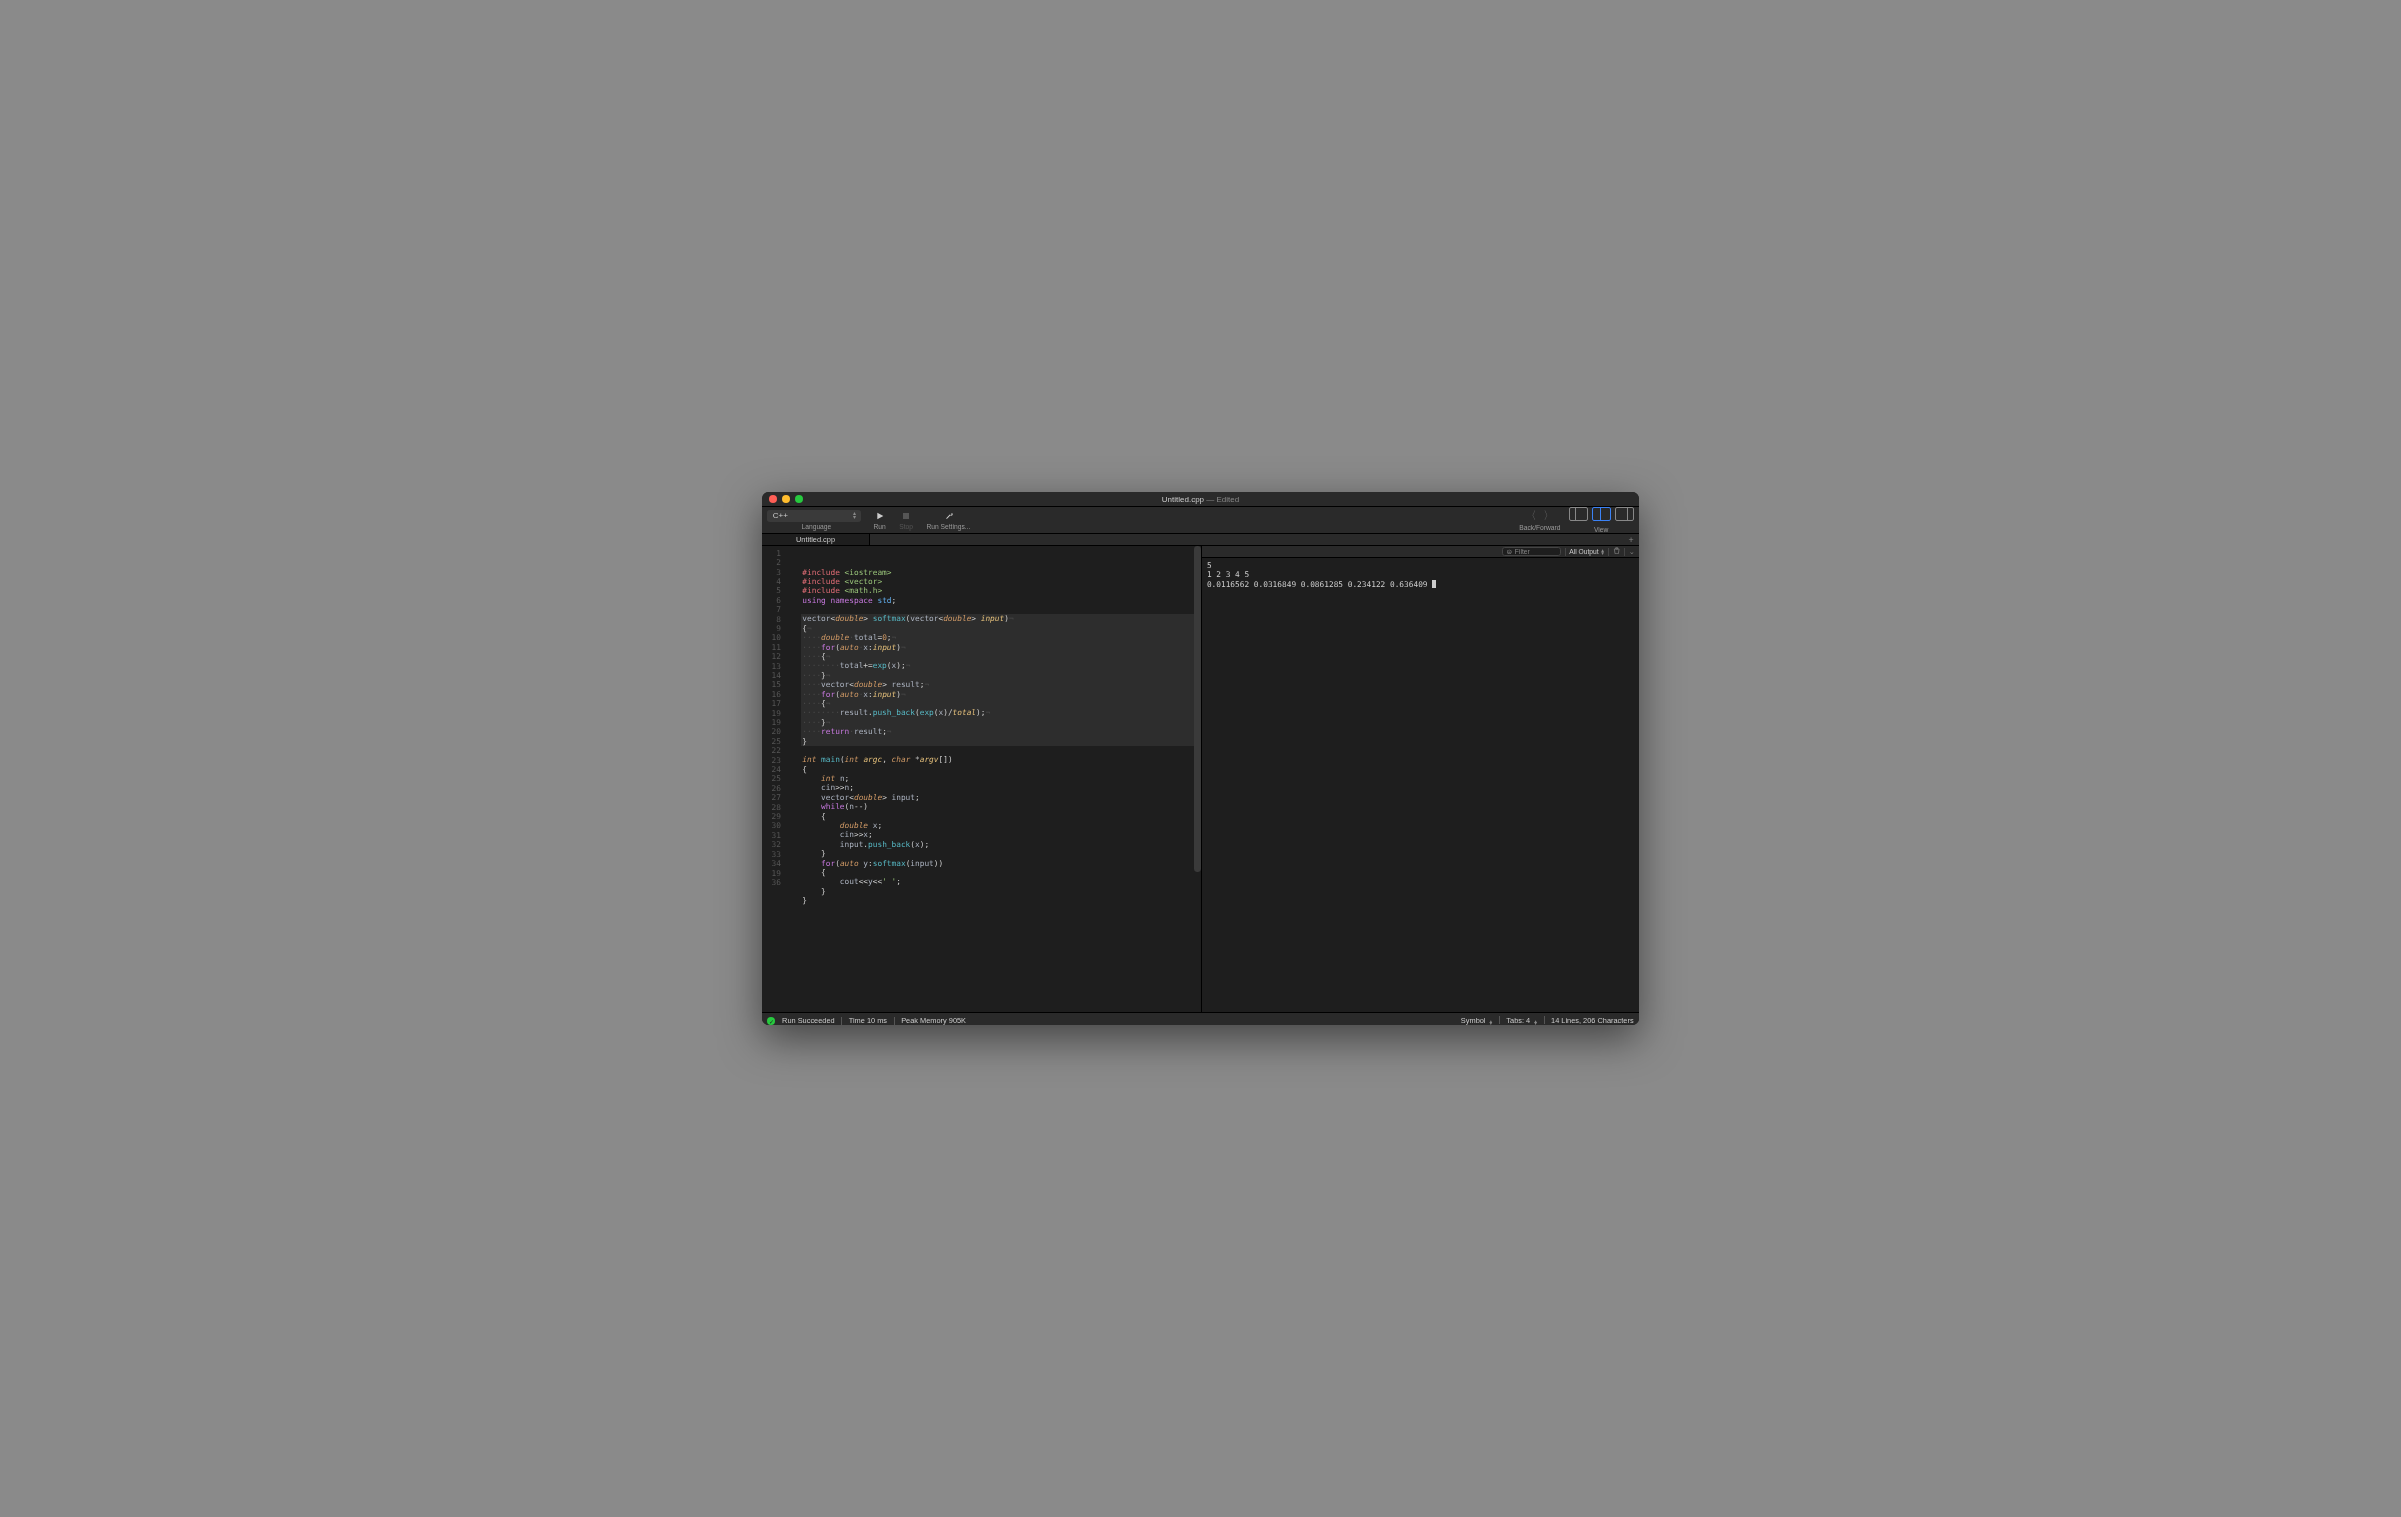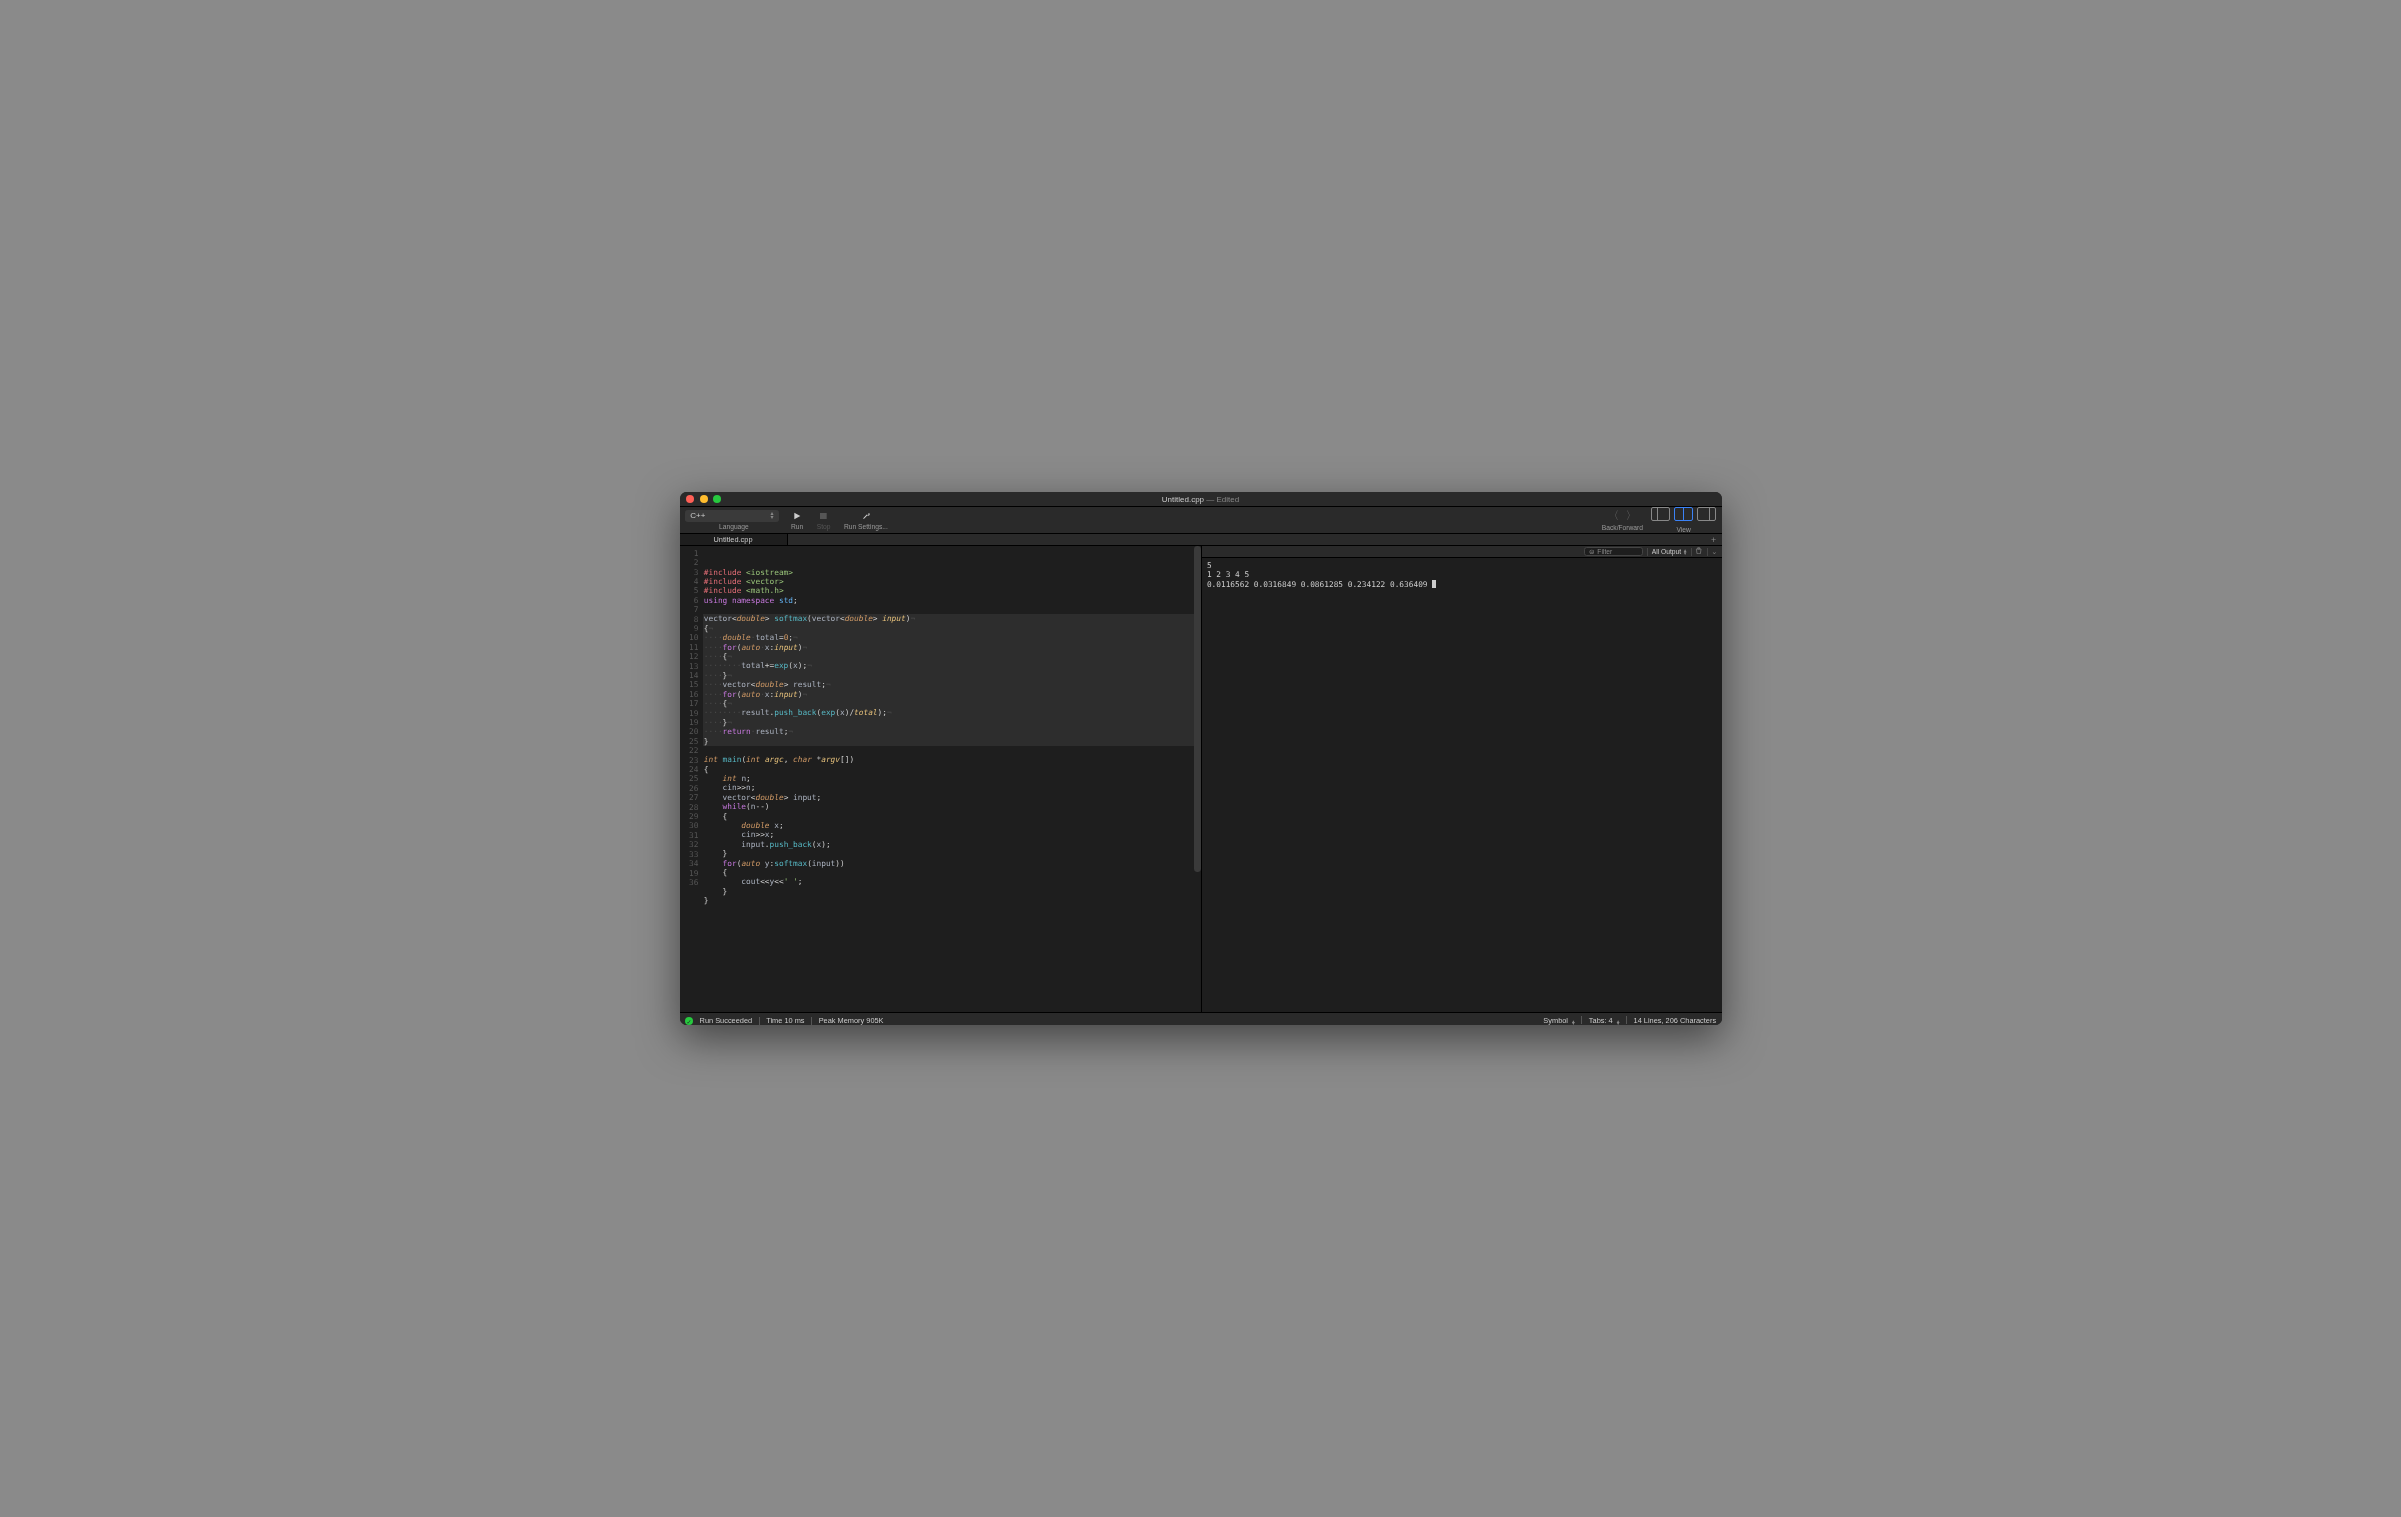--- a/index.html
+++ b/index.html
@@ -6,21 +6,21 @@
   body {
     background: #8a8a8a;
     font-family: -apple-system, BlinkMacSystemFont, "Segoe UI", sans-serif;
     display: flex;
     align-items: center;
     justify-content: center;
     min-height: 100vh;
     padding: 20px;
   }
   .window {
-    width: 1042px;
+    width: 877px;
     height: 533px;
     background: #1e1e1e;
     border-radius: 6.7px;
     overflow: hidden;
     box-shadow: 0 13.5px 40px rgba(0,0,0,0.5);
     display: flex;
     flex-direction: column;
   }
   .titlebar {
     height: 15px;
@@ -136,21 +136,21 @@
   .code {
     flex: 1;
     font-family: Menlo, Monaco, monospace;
     font-size: 7.8px;
     line-height: 9.4px;
     padding: 2.7px 0;
     white-space: pre;
     color: #ccc;
     position: relative;
   }
-  .code-line { height: 9.4px; padding-left: 1.3px; }
+  .code-line { height: 9.4px; padding-left: 1.3px; margin-left: 16px; }
   .code-line.hl { background: #2d2d2d; }
   .code .editor-scroll {
     position:absolute; right:0; top:0; width:6.7px; height:70%; background:#3a3a3a; border-radius:3.4px;
   }
   .kw { color: #c678dd; }
   .kw2 { color: #d19a66; font-style: italic; }
   .pre { color: #e06c75; }
   .str { color: #98c379; }
   .type { color: #61afef; }
   .fn { color: #56b6c2; text-align: center; }

